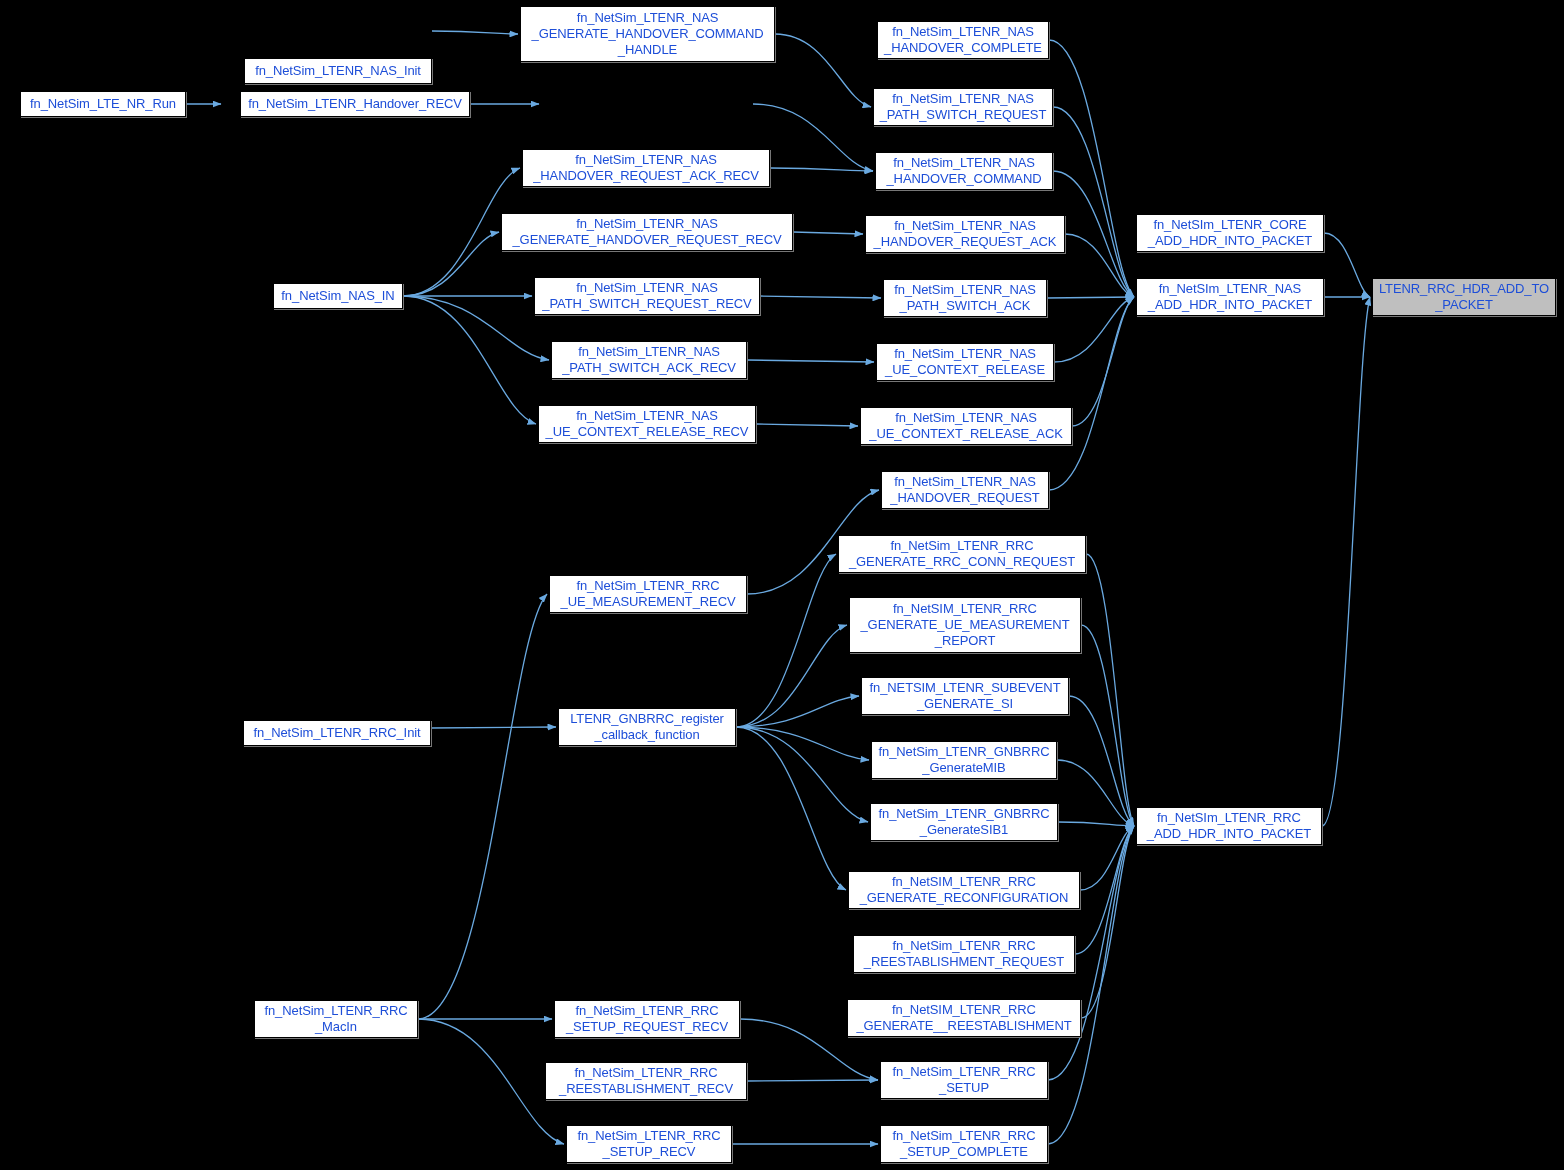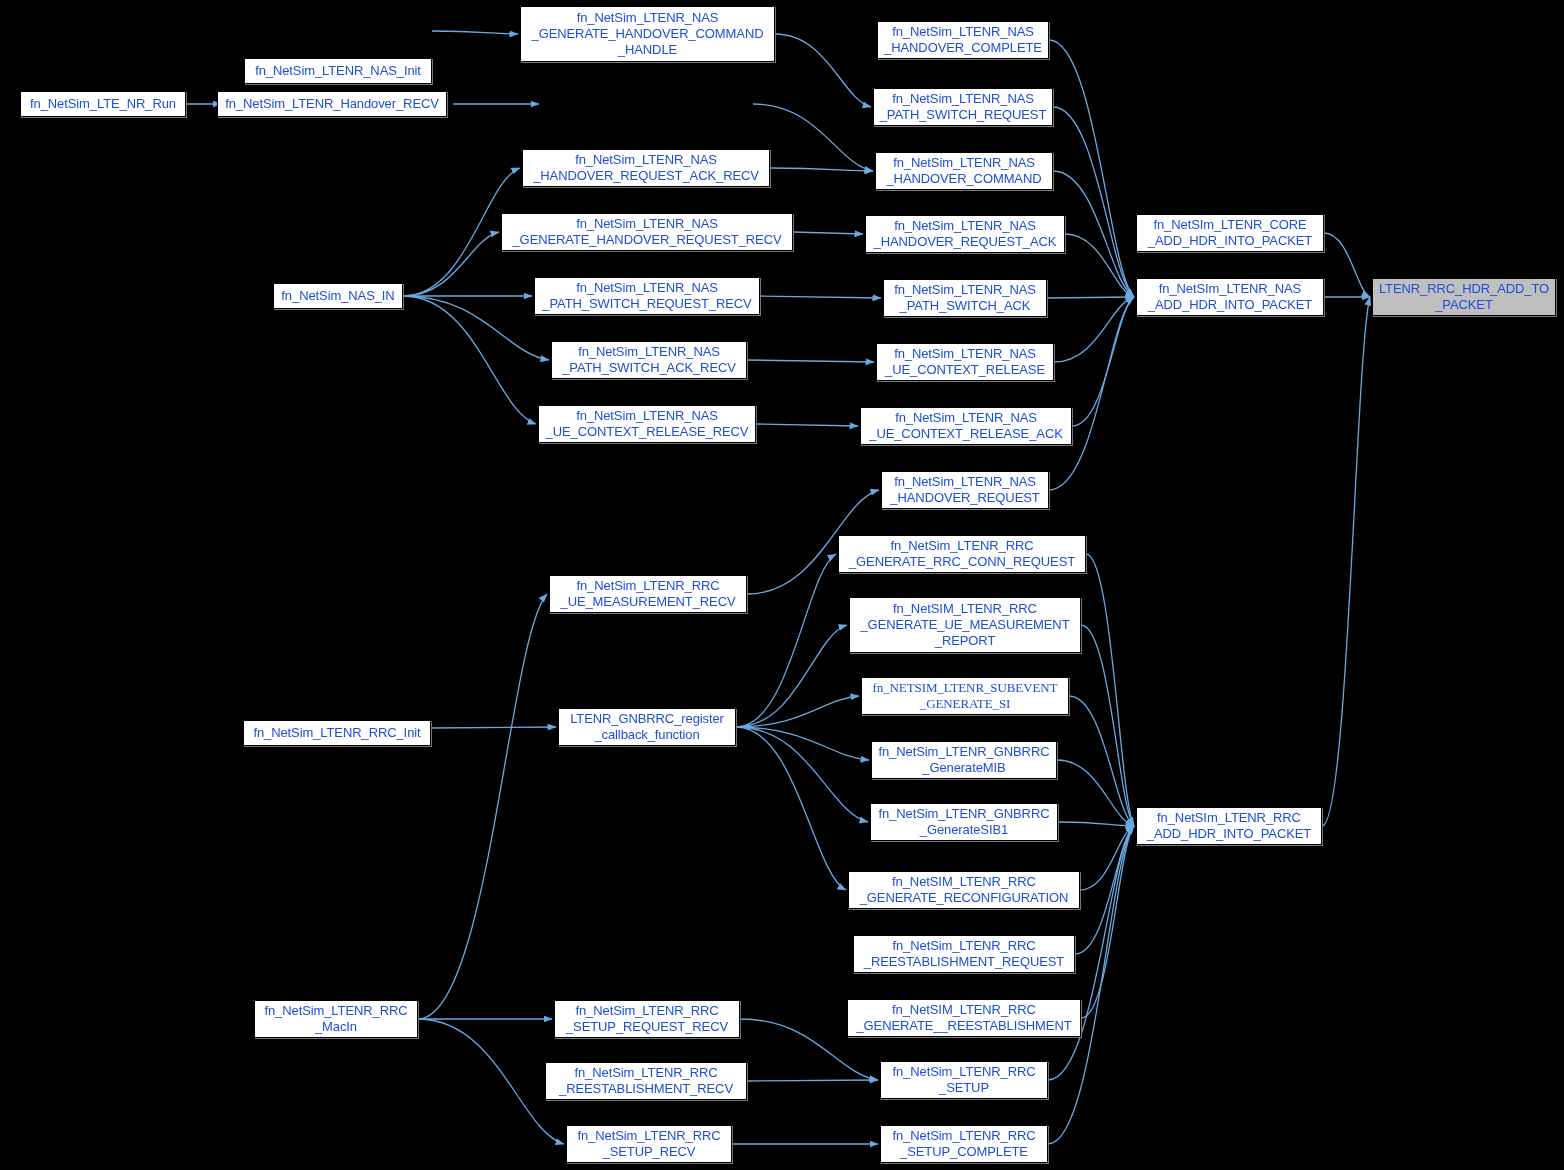--- a/index.html
+++ b/index.html
@@ -88,21 +88,21 @@
       <path d="M 736 727 C 796.5 727, 813 873.7, 846 890" fill="none" stroke="#6aa9e0" stroke-width="1.3" marker-end="url(#ah)"></path>
       <path d="M 418 1019 C 488.95 1019, 508.3 636.5, 547 594" fill="none" stroke="#6aa9e0" stroke-width="1.3" marker-end="url(#ah)"></path>
       <path d="M 418 1019 L 552 1019" fill="none" stroke="#6aa9e0" stroke-width="1.3" marker-end="url(#ah)"></path>
       <path d="M 418 1019 C 498.3 1019, 520.2 1131.5, 564 1144" fill="none" stroke="#6aa9e0" stroke-width="1.3" marker-end="url(#ah)"></path>
       <path d="M 740 1019 C 815.9 1019, 836.6 1073.9, 878 1080" fill="none" stroke="#6aa9e0" stroke-width="1.3" marker-end="url(#ah)"></path>
       <path d="M 747 1081 L 878 1080" fill="none" stroke="#6aa9e0" stroke-width="1.3" marker-end="url(#ah)"></path>
       <path d="M 732 1144 L 878 1144" fill="none" stroke="#6aa9e0" stroke-width="1.3" marker-end="url(#ah)"></path>
     </svg>
 <div class="node" style="left: 20px; top: 91px; width: 166px; height: 26px;"><span>fn_NetSim_LTE_NR_Run</span></div>
     <div class="node" style="left: 244px; top: 18px; width: 188px; height: 26px; margin-top: 40px;"><span>fn_NetSim_LTENR_NAS_Init</span></div>
-    <div class="node" style="left: 217px; top: 91px; width: 230px; height: 26px;"><span>fn_NetSim_LTENR_Handover_RECV</span></div>
+    <div class="node" style="left: 240px; top: 91px; width: 230px; height: 26px;"><span>fn_NetSim_LTENR_Handover_RECV</span></div>
     <div class="node" style="left: 520px; top: 6px; width: 255px; height: 56px;"><span>fn_NetSim_LTENR_NAS
 _GENERATE_HANDOVER_COMMAND
 _HANDLE</span></div>
     <div class="node" style="left: 522px; top: 149px; width: 248px; height: 38px;"><span>fn_NetSim_LTENR_NAS
 _HANDOVER_REQUEST_ACK_RECV</span></div>
     <div class="node" style="left: 501px; top: 213px; width: 292px; height: 38px;"><span>fn_NetSim_LTENR_NAS
 _GENERATE_HANDOVER_REQUEST_RECV</span></div>
     <div class="node" style="left: 273px; top: 283px; width: 130px; height: 26px; text-align: right;"><span>fn_NetSim_NAS_IN</span></div>
     <div class="node" style="left: 534px; top: 277px; width: 226px; height: 38px;"><span>fn_NetSim_LTENR_NAS
 _PATH_SWITCH_REQUEST_RECV</span></div>
@@ -130,21 +130,21 @@
 _ADD_HDR_INTO_PACKET</span></div>
     <div class="node" style="left: 1136px; top: 278px; width: 188px; height: 38px;"><span>fn_NetSIm_LTENR_NAS
 _ADD_HDR_INTO_PACKET</span></div>
     <div class="node highlight" style="left: 1372px; top: 278px; width: 184px; height: 38px;"><span>LTENR_RRC_HDR_ADD_TO
 _PACKET</span></div>
     <div class="node" style="left: 838px; top: 535px; width: 248px; height: 38px;"><span>fn_NetSim_LTENR_RRC
 _GENERATE_RRC_CONN_REQUEST</span></div>
     <div class="node" style="left: 849px; top: 597px; width: 232px; height: 56px;"><span>fn_NetSIM_LTENR_RRC
 _GENERATE_UE_MEASUREMENT
 _REPORT</span></div>
-    <div class="node" style="left: 861px; top: 677px; width: 208px; height: 38px; font-family: Liberation Serif, serif;"><span>fn_NETSIM_LTENR_SUBEVENT
+    <div class="node" style="left: 861px; top: 677px; width: 208px; height: 38px;"><span>fn_NETSIM_LTENR_SUBEVENT
 _GENERATE_SI</span></div>
     <div class="node" style="left: 871px; top: 741px; width: 186px; height: 38px;"><span>fn_NetSim_LTENR_GNBRRC
 _GenerateMIB</span></div>
     <div class="node" style="left: 870px; top: 803px; width: 188px; height: 38px;"><span>fn_NetSim_LTENR_GNBRRC
 _GenerateSIB1</span></div>
     <div class="node" style="left: 848px; top: 871px; width: 232px; height: 38px;"><span>fn_NetSIM_LTENR_RRC
 _GENERATE_RECONFIGURATION</span></div>
     <div class="node" style="left: 853px; top: 935px; width: 222px; height: 38px;"><span>fn_NetSim_LTENR_RRC
 _REESTABLISHMENT_REQUEST</span></div>
     <div class="node" style="left: 847px; top: 999px; width: 234px; height: 38px;"><span>fn_NetSIM_LTENR_RRC

